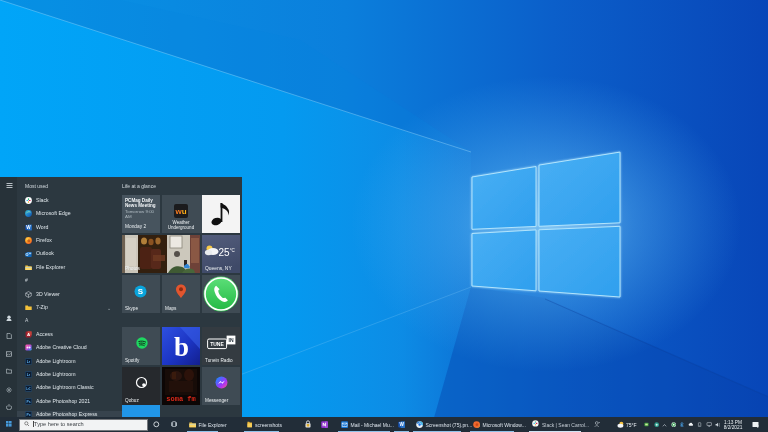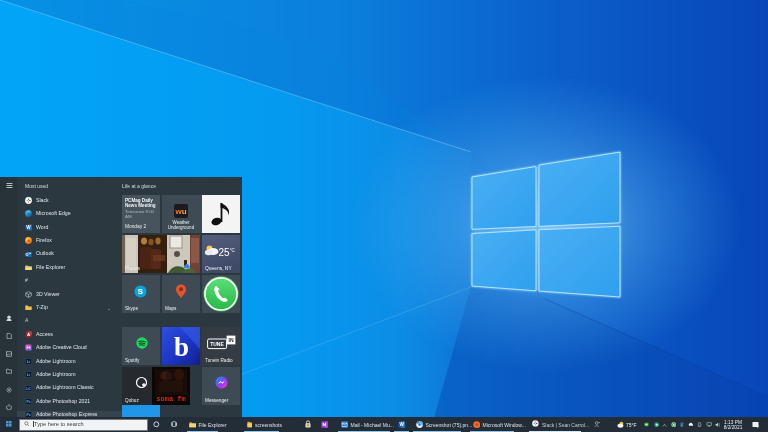--- a/index.html
+++ b/index.html
@@ -336,21 +336,21 @@
     </svg>
     <div class="tl">Tunein Radio</div>
   </div>
 <div class="tile" style="left:122px;top:367px;width:38px;height:38px;background:#26292d">
     <svg class="ab" style="left:13px;top:9px" width="13" height="13" viewBox="0 0 13 13">
       <circle cx="6.5" cy="6.5" r="5" fill="none" stroke="#fff" stroke-width="1.2"></circle>
       <circle cx="8.8" cy="8.8" r="1.6" fill="#fff"></circle>
     </svg>
     <div class="tl">Qobuz</div>
   </div>
-<div class="tile" style="left:152px;top:367px;width:38px;height:38px;background:#e5e5e5">
+<div class="tile" style="left:162px;top:367px;width:38px;height:38px;background:#e5e5e5">
     <svg class="ab" style="left:0;top:0" width="38" height="38" viewBox="0 0 38 38">
       <rect width="38" height="38" fill="#0c0605"></rect>
       <rect x="3" y="2" width="32" height="26" fill="#170c08"></rect>
       <ellipse cx="14" cy="9" rx="6" ry="5" fill="#301610" opacity="0.8"></ellipse>
       <rect x="7" y="14" width="24" height="11" fill="#22100a"></rect>
       <ellipse cx="27" cy="8" rx="5" ry="6" fill="#3a180c" opacity="0.6"></ellipse>
       <rect x="10" y="5" width="4" height="7" fill="#46200e" opacity="0.6"></rect>
       <text x="19" y="33.5" text-anchor="middle" font-family="Liberation Mono" font-weight="bold" font-size="7" fill="#d82818">soma fm</text>
     </svg>
   </div>

